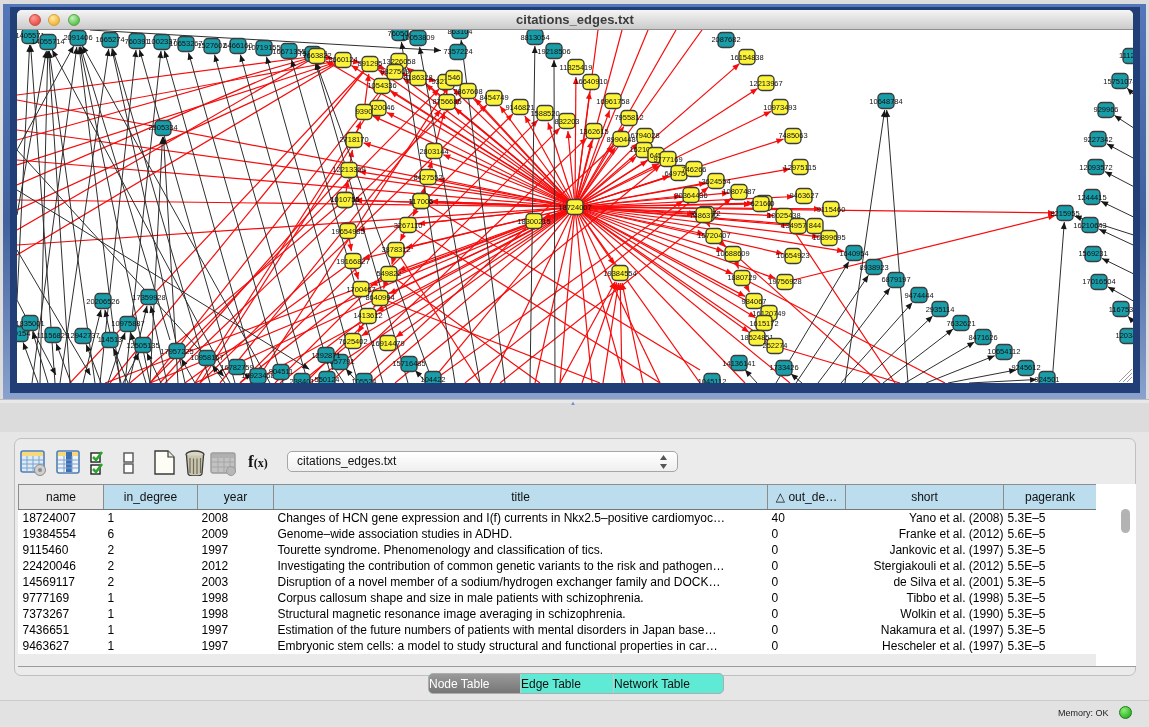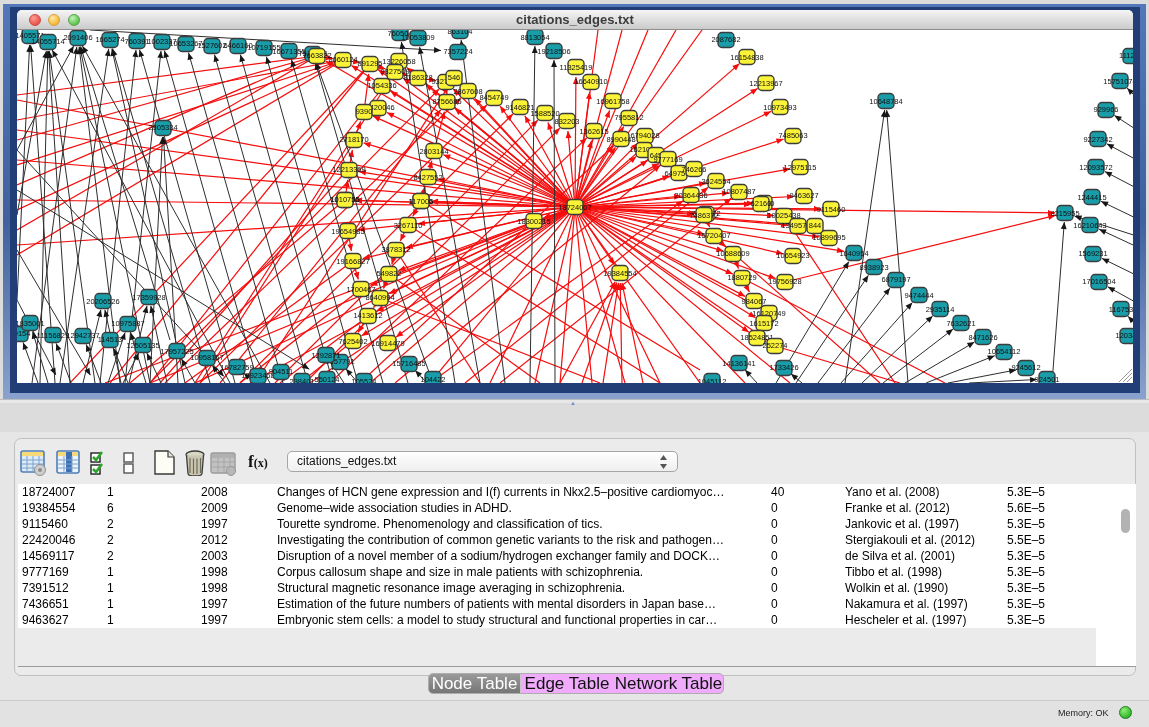--- a/index.html
+++ b/index.html
@@ -24,26 +24,26 @@
 
 #tpbody{position:absolute;left:0;top:432px;width:1149px;height:268px;background:#e6e6e6}
 #container{position:absolute;left:14px;top:6px;width:1122px;height:238px;background:#ebebeb;border:1px solid #c0c0c0;border-radius:7px}
 #combo{position:absolute;left:287px;top:451px;width:391px;height:21px;background:linear-gradient(#ffffff,#efefef);border:1px solid #a6a6a6;border-radius:5px;font-size:12px;color:#111;line-height:19px;padding-left:9px}
 
 #tblclip{position:absolute;left:18px;top:484px;width:1119px;height:182px;overflow:hidden}
 #tbl{border-collapse:collapse;table-layout:fixed;font-size:12px;background:#fff}
 #tbl th{height:25px;background:#bcdded;border:1px solid #8c8c8c;border-bottom:1px solid #777;font-weight:normal;font-size:12px;color:#111;text-align:center;overflow:hidden;white-space:nowrap}
 #tbl th.g{background:#e7e7e7}
 #tbl td{height:16px;padding:0 0 0 4px;color:#000;overflow:hidden;white-space:nowrap;font-size:12px}
-#tbl td.c{text-align:left;padding:0}
+#tbl td.c{text-align:right;padding:0}
 #whitefill{position:absolute;left:1096px;top:484px;width:40px;height:182px;background:#fff}
 #tblbottom{position:absolute;left:18px;top:666px;width:1118px;height:1px;background:#9a9a9a}
 #sbthumb{position:absolute;left:1121px;top:509px;width:9px;height:24px;background:#b3b3b3;border-radius:4.5px}
 
-#tabs{position:absolute;left:428px;top:673px;width:296px;height:21px;border:1px solid #adadad;border-radius:5px;background:#f0abfc;display:flex;overflow:hidden;font-size:17px;line-height:20px;text-align:center}
+#tabs{position:absolute;left:428px;top:673px;width:296px;height:21px;border:1px solid #adadad;border-radius:5px;background:#5eead4;display:flex;overflow:hidden;font-size:12px;line-height:20px;}
 #tabs .seg1{width:91px;background:linear-gradient(#9a9a9a,#767676);color:#fff}
 #tabs .seg2{width:93px;border-left:1px solid #c8c8c8;color:#111}
 #tabs .seg3{width:110px;border-left:1px solid #c8c8c8;color:#111}
 #status{position:absolute;left:0;top:700px;width:1149px;height:27px;background:#e2e2e2;border-top:1px solid #cacaca}
 #status .m{position:absolute;left:1058px;top:7px;font-size:9px;color:#222}
 #status .dot{position:absolute;left:1119px;top:5px;width:13px;height:13px;border-radius:50%;background:radial-gradient(circle at 35% 30%,#8dee76,#34b92c 70%,#1f9a1f);border:1px solid #1d7a1d}
 .ticon{position:absolute;top:450px}
 </style></head>
 <body>
 <div id="stage">
@@ -895,20 +895,29 @@
         <colgroup>
 <col style="width:85px">
 <col style="width:94px">
 <col style="width:76px">
 <col style="width:494px">
 <col style="width:78px">
 <col style="width:158px">
 <col style="width:93px">
 </colgroup>
         <tbody>
+          <tr>
+            <th class="g">name</th>
+            <th>in_degree</th>
+            <th>year</th>
+            <th>title</th>
+            <th>△ out_de…</th>
+            <th>short</th>
+            <th>pagerank</th>
+          </tr>
 <tr>
             <td>18724007</td>
             <td>1</td>
             <td>2008</td>
             <td>Changes of HCN gene expression and I(f) currents in Nkx2.5–positive cardiomyoc…</td>
             <td>40</td>
             <td class="c">Yano et al. (2008)</td>
             <td>5.3E–5</td>
           </tr>
 <tr>
@@ -950,21 +959,21 @@
 <tr>
             <td>9777169</td>
             <td>1</td>
             <td>1998</td>
             <td>Corpus callosum shape and size in male patients with schizophrenia.</td>
             <td>0</td>
             <td class="c">Tibbo et al. (1998)</td>
             <td>5.3E–5</td>
           </tr>
 <tr>
-            <td>7391512</td>
+            <td>7373267</td>
             <td>1</td>
             <td>1998</td>
             <td>Structural magnetic resonance image averaging in schizophrenia.</td>
             <td>0</td>
             <td class="c">Wolkin et al. (1990)</td>
             <td>5.3E–5</td>
           </tr>
 <tr>
             <td>7436651</td>
             <td>1</td>

